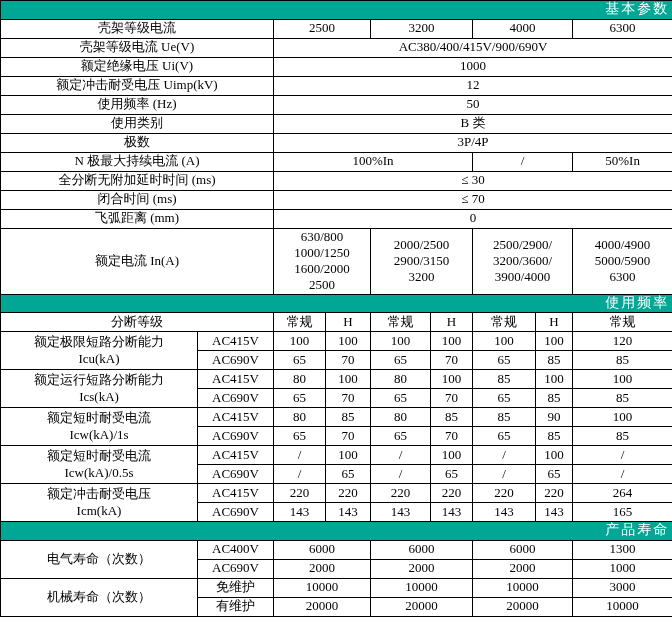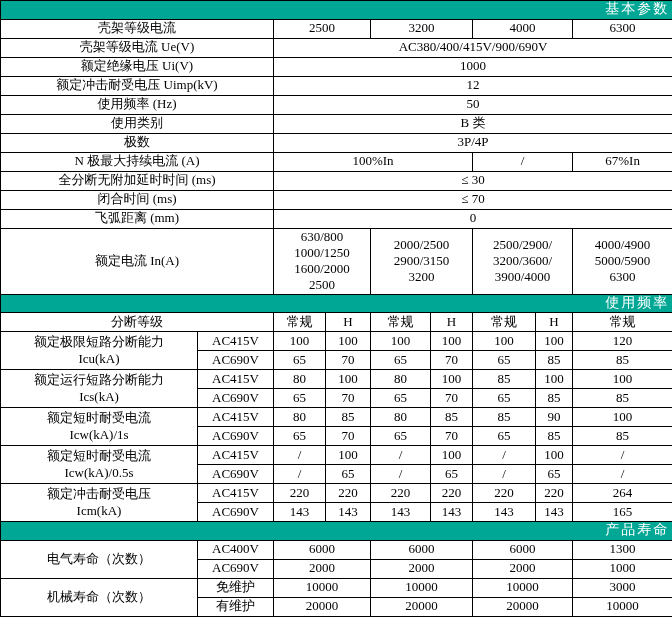--- a/index.html
+++ b/index.html
@@ -98,21 +98,21 @@
 
   <tr>
     <td class="lbl" colspan="2">极数</td>
     <td class="val" colspan="7">3P/4P</td>
   </tr>
 
   <tr>
     <td class="lbl" colspan="2">N 极最大持续电流 (A)</td>
     <td class="val" colspan="4">100%In</td>
     <td class="val" colspan="2">/</td>
-    <td class="val">67%In</td>
+    <td class="val">50%In</td>
   </tr>
 
   <tr>
     <td class="lbl" colspan="2">全分断无附加延时时间 (ms)</td>
     <td class="val" colspan="7">≤ 30</td>
   </tr>
 
   <tr>
     <td class="lbl" colspan="2">闭合时间 (ms)</td>
     <td class="val" colspan="7">≤ 70</td>

